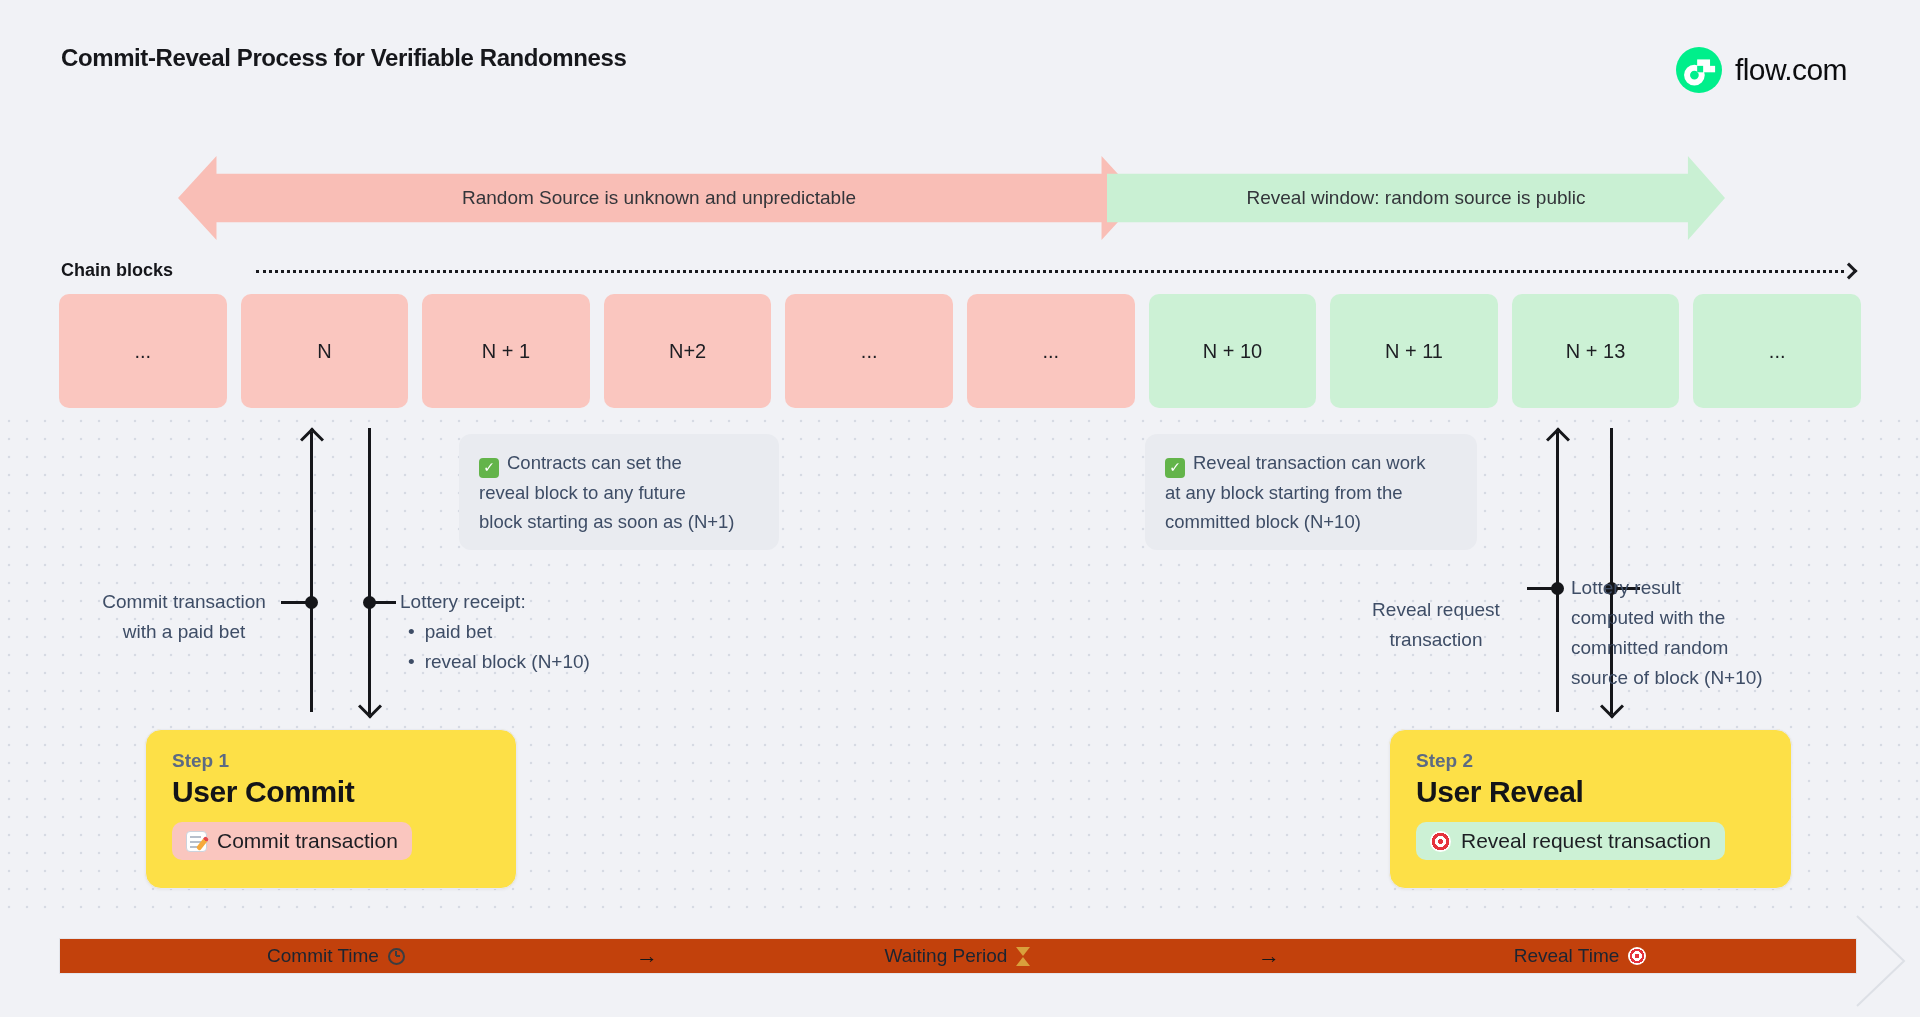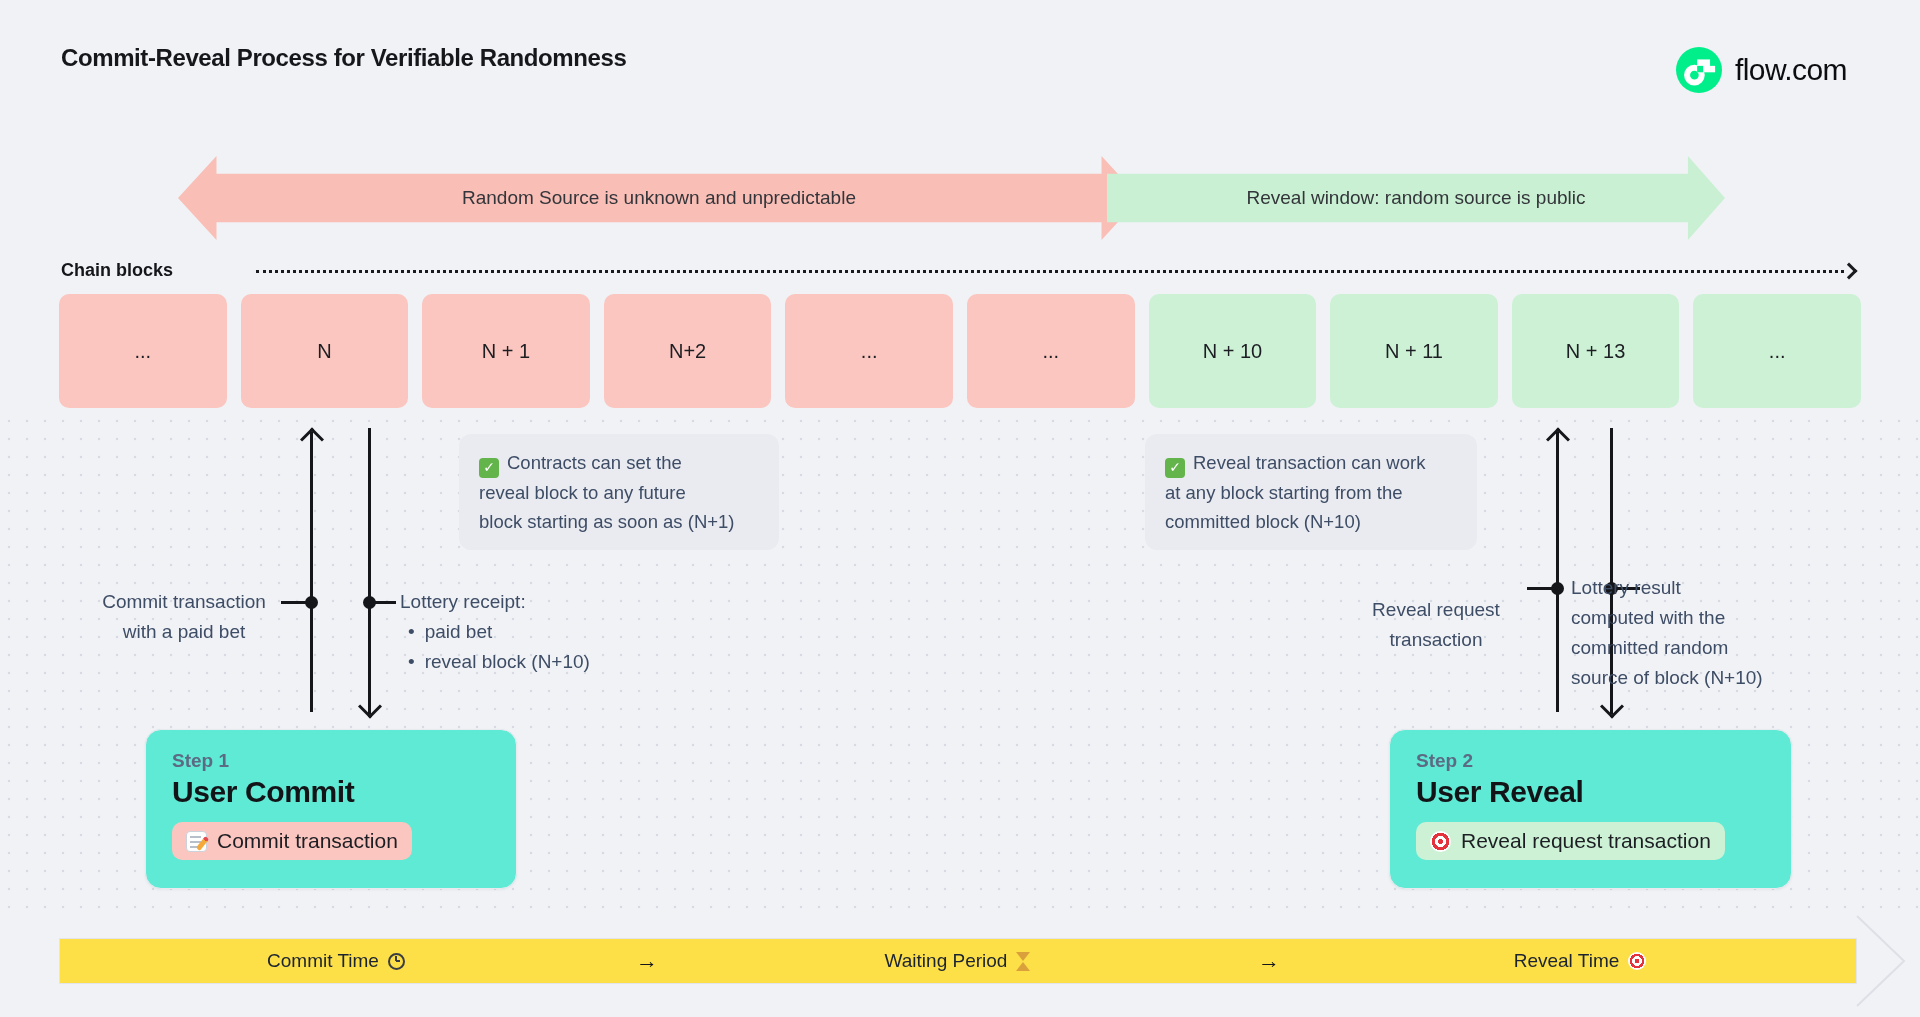--- a/index.html
+++ b/index.html
@@ -91,21 +91,21 @@
   .hline { position:absolute; height:3px; background:#15161a; }
 
   .conn-label { position:absolute; font-size:19px; line-height:30px; color:#3e4d66; }
   .conn-label.center { text-align:center; }
   .conn-label ul { list-style:none; }
   .conn-label li { padding-left:8px; }
   .conn-label li::before { content:"\2022"; margin-right:10px; }
 
   
   .step-card {
-    position:absolute; top:729px; height:160px; background:#5eead4;
+    position:absolute; top:729px; height:160px; background:#fde047;
     border:1px solid #E8EAF0; border-radius:16px;
     box-shadow:0 1px 3px rgba(16,24,40,0.05);
     padding:20px 26px;
   }
   .step-card.one { left:145px; width:372px; }
   .step-card.two { left:1389px; width:403px; }
   .step-kicker { font-size:19px; font-weight:700; color:#5c6a83; }
   .step-title { font-size:30px; font-weight:800; color:#131418; letter-spacing:-0.4px; margin-top:3px; }
   .step-badge {
     display:inline-flex; align-items:center; gap:10px; margin-top:13px;
@@ -135,22 +135,22 @@
   .clock-icon { position:relative; width:17px; height:17px; border:2px solid #3a3d42; border-radius:50%; display:inline-block; }
   .clock-icon::before { content:""; position:absolute; left:50%; top:50%; width:2px; height:5px; background:#3a3d42; transform:translate(-50%,-100%); }
   .clock-icon::after { content:""; position:absolute; left:50%; top:50%; width:4px; height:2px; background:#3a3d42; transform:translateY(-50%); }
   
   .hourglass-icon { position:relative; width:15px; height:19px; display:inline-block; }
   .hourglass-icon::before { content:""; position:absolute; top:0; left:0; border-left:7.5px solid transparent; border-right:7.5px solid transparent; border-top:9px solid #d9a03c; }
   .hourglass-icon::after { content:""; position:absolute; bottom:0; left:0; border-left:7.5px solid transparent; border-right:7.5px solid transparent; border-bottom:9px solid #d9a03c; }
 
   
   .timeline {
-    position:absolute; left:59px; top:938px; width:1798px; height:46px;
-    background:#fde047; border:1px solid #E3E5EB;
+    position:absolute; left:59px; top:938px; width:1798px; height:36px;
+    background:#c2410c; border:1px solid #E3E5EB;
     display:flex; align-items:center;
   }
   .tl-cell { flex:1; display:flex; align-items:center; justify-content:center; gap:9px; font-size:19px; color:#1c2431; }
   .tl-arrow { width:70px; text-align:center; font-size:22px; color:#15161a; }
   .timeline-head { position:absolute; left:1856px; top:915px; }
 </style>
 </head>
 <body>
 
 <div class="canvas">

